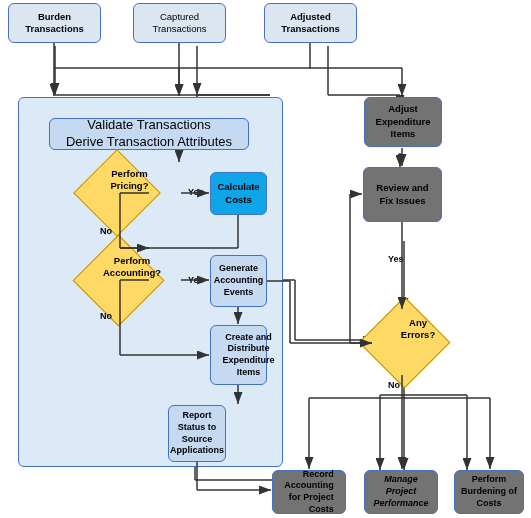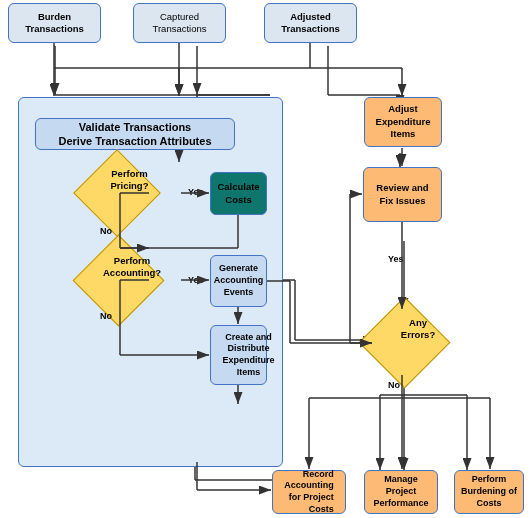--- a/index.html
+++ b/index.html
@@ -15,21 +15,21 @@
 
     .flowchart {
       position: relative;
       width: 422px;
       height: 518px;
     }
 
     
     .box {
       position: absolute;
-      background: #fdba74;
+      background: #737373;
       border: 1.5px solid #4472c4;
       text-align: center;
       display: flex;
       align-items: center;
       justify-content: center;
       line-height: 1.3;
     }
 
     .box-rounded {
       border-radius: 6px;
@@ -155,54 +155,57 @@
   </div>
 
   <div class="box box-rounded title-box" style="left:264px; top:3px; width:93px; height:40px; font-size:9.5px; font-weight:bold;">
     <span style="white-space:pre-line; display:block;">Adjusted
 Transactions</span>
   </div>
 
   <div class="box-main-container" style="left:18px; top:97px; width:265px; height:370px; background: #dce9f7; border-radius:6px;">
 
 
-    <div class="box box-rounded" style="left:16px; top:20px; width:200px; height:32px; font-size:11px; font-weight:bold; background:#c5d9f1;">
+    <div class="box box-rounded" style="left:30px; top:20px; width:200px; height:32px; font-size:13px; font-weight:normal; background:#c5d9f1;">
       <span style="white-space:pre-line; display:block;">Validate Transactions
 Derive Transaction Attributes</span>
     </div>
   </div>
 
   <div class="box-yellow" style="position:absolute; left:86px; top:162px; width:62px; height:62px;">
     <div class="diamond-text">Perform<br>Pricing?</div>
   </div>
 
   <div class="label-text" style="left:188px; top:187px;">Yes</div>
 
   <div class="label-text" style="left:100px; top:226px;">No</div>
 
-  <div class="box box-rounded" style="position:absolute; left:210px; top:172px; width:57px; height:43px; font-size:9.5px; font-weight:bold; background:#0f766e;">
+  <div class="box box-rounded" style="position:absolute; left:210px; top:172px; width:57px; height:43px; font-size:9.5px; font-weight:bold; background:#0ea5e9;">
     <span style="white-space:pre-line; display:block;">Calculate<br>Costs</span>
   </div>
 
   <div class="box-yellow" style="position:absolute; left:86px; top:248px; width:65px; height:65px;">
     <div class="diamond-text">Perform<br>Accounting?</div>
   </div>
 
   <div class="label-text" style="left:188px; top:275px;">Yes</div>
 
   <div class="label-text" style="left:100px; top:311px;">No</div>
 
   <div class="box box-rounded" style="position:absolute; left:210px; top:255px; width:57px; height:52px; font-size:9px; font-weight:bold; background:#c5d9f1;">
     <span style="white-space:pre-line; display:block; text-align:center;">Generate<br>Accounting<br>Events</span>
   </div>
 
   <div class="box box-rounded" style="position:absolute; left:210px; top:325px; width:57px; height:60px; font-size:9px; font-weight:bold; background:#c5d9f1;padding-left:20px;">
     <span style="white-space:pre-line; display:block; text-align:center;">Create and<br>Distribute<br>Expenditure<br>Items</span>
   </div>
 
+  <div class="box box-rounded" style="position:absolute; left:168px; top:405px; width:58px; height:57px; font-size:9px; font-weight:bold; background:#c5d9f1;">
+    <span style="white-space:pre-line; display:block; text-align:center;">Report<br>Status to<br>Source<br>Applications</span>
+  </div>
 
   <div class="box box-rounded" style="position:absolute; left:364px; top:97px; width:78px; height:50px; font-size:9.5px; font-weight:bold;">
     <span style="white-space:pre-line; display:block; text-align:center;">Adjust<br>Expenditure<br>Items</span>
   </div>
 
   <div class="box box-rounded" style="position:absolute; left:363px; top:167px; width:79px; height:55px; font-size:9.5px; font-weight:bold;">
     <span style="white-space:pre-line; display:block; text-align:center;">Review and<br>Fix Issues</span>
   </div>
 
   <div class="label-text" style="left:388px; top:254px;">Yes</div>
@@ -211,21 +214,21 @@
     <div class="diamond-text">Any<br>Errors?</div>
   </div>
 
   <div class="label-text" style="left:388px; top:380px;">No</div>
 
   <div class="box box-rounded" style="position:absolute; left:272px; top:470px; width:74px; height:44px; font-size:9px; font-weight:bold;">
     <span style="white-space:pre-line; display:block; text-align:right;">Record<br>Accounting<br>for Project<br>Costs</span>
   </div>
 
   <div class="box box-rounded" style="position:absolute; left:364px; top:470px; width:74px; height:44px; font-size:9px; font-weight:bold;">
-    <span style="white-space:pre-line; display:block; ">Manage<br>Project<br>Performance</span>
+    <span style="white-space:pre-line; display:block; font-style:italic;">Manage<br>Project<br>Performance</span>
   </div>
 
   <div class="box box-rounded" style="position:absolute; left:454px; top:470px; width:70px; height:44px; font-size:9px; font-weight:bold;">
     <span style="white-space:pre-line; display:block; text-align:center;">Perform<br>Burdening of<br>Costs</span>
   </div>
 
   <svg style="position:absolute;top:0;left:0;width:531px;height:518px;pointer-events:none;">
     <defs>
       <marker id="arr2" markerWidth="8" markerHeight="6" refX="8" refY="3" orient="auto">
         <polygon points="0 0, 8 3, 0 6" fill="#333"></polygon>

